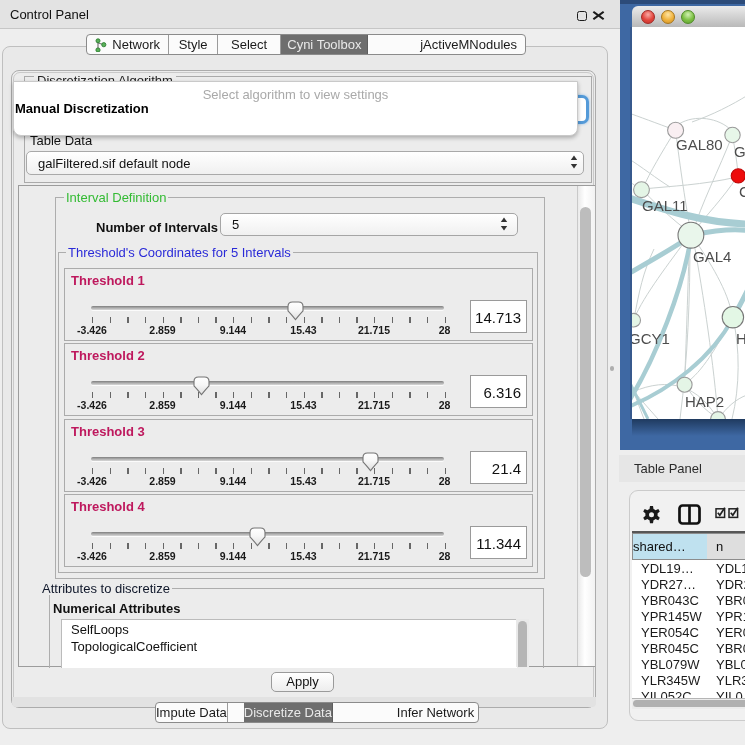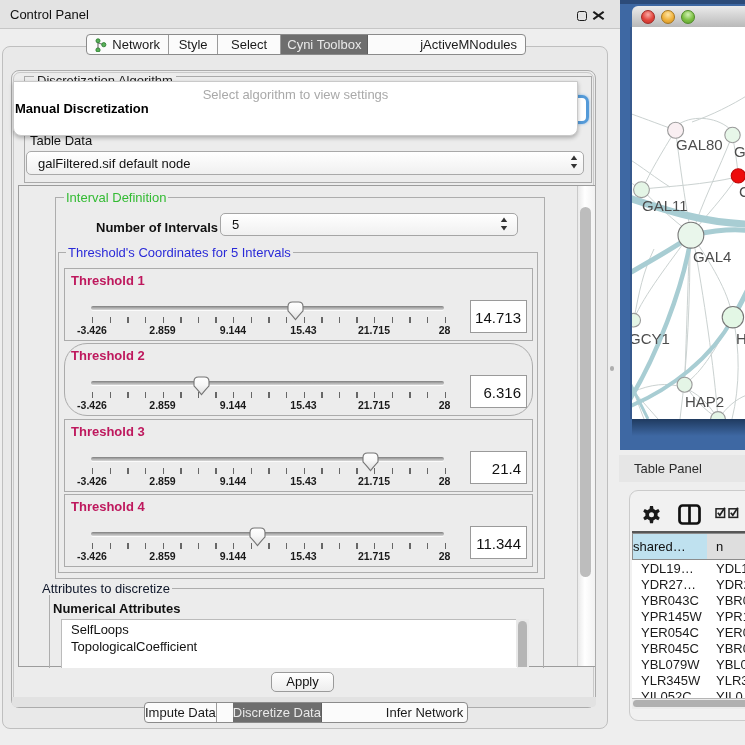--- a/index.html
+++ b/index.html
@@ -86,21 +86,21 @@
           <linearGradient id="tg0" x1="0" y1="0" x2="0" y2="1">
             <stop offset="0" stop-color="#ffffff"></stop>
             <stop offset="0.45" stop-color="#f7f7f7"></stop>
             <stop offset="1" stop-color="#dedede"></stop>
           </linearGradient>
         </defs>
         <path d="M1 5.5 Q1 1 5.5 1 L11.5 1 Q16 1 16 5.5 L16 9.8 Q12.5 13.5 8.5 18.6 Q4.5 13.5 1 9.8 Z" fill="url(#tg0)" stroke="#757575" stroke-width="1.1"></path>
       </svg>
   <div class="numbox">14.713</div>
 </div>
-<div class="tbox" style="top:343px;border-radius:23px;">
+<div class="tbox" style="top:343px;">
   <div class="tlabel">Threshold 2</div>
   <div class="track"></div>
   <div class="ticks"></div>
   <div class="tick-lbls">
         <span style="left:27px;">-3.426</span>
         <span style="left:97.5px;">2.859</span>
         <span style="left:168px;">9.144</span>
         <span style="left:238.5px;">15.43</span>
         <span style="left:309px;">21.715</span>
         <span style="left:379.5px;">28</span>
@@ -185,21 +185,21 @@
           <circle cx="3" cy="2.8" r="2" fill="#58b158" stroke="#2e7d32" stroke-width="0.9"></circle>
           <circle cx="8.8" cy="6.7" r="2.1" fill="#58b158" stroke="#2e7d32" stroke-width="0.9"></circle>
           <circle cx="3" cy="12" r="2.1" fill="#58b158" stroke="#2e7d32" stroke-width="0.9"></circle>
         </svg>Network</div>
   <div class="s" style="width:53px;">Style</div>
   <div class="s" style="width:70px;">Select</div>
   <div class="s sel" style="width:96px;">Cyni Toolbox</div>
   <div class="s" style="width:126px;">jActiveMNodules</div>
 </div>
 
-<div class="seg" style="left:144px;top:702px;width:322px;height:19px;gap:16px;">
+<div class="seg" style="left:155px;top:702px;width:322px;height:19px;gap:16px;">
   <div class="s" style="width:95px;">Impute Data</div>
   <div class="s sel" style="width:98px;">Discretize Data</div>
   <div class="s" style="width:127px;">Infer Network</div>
 </div>
 
 <div class="abs" style="left:610px;top:366px;width:4px;height:5px;background:#aeaeae;border-radius:2px;"></div>
 
 <div class="abs" style="left:620px;top:0;width:125px;height:450px;background:#3e68a3;"></div>
 <div class="abs" style="left:620px;top:0;width:125px;height:4px;background:#2c4b79;"></div>
 

